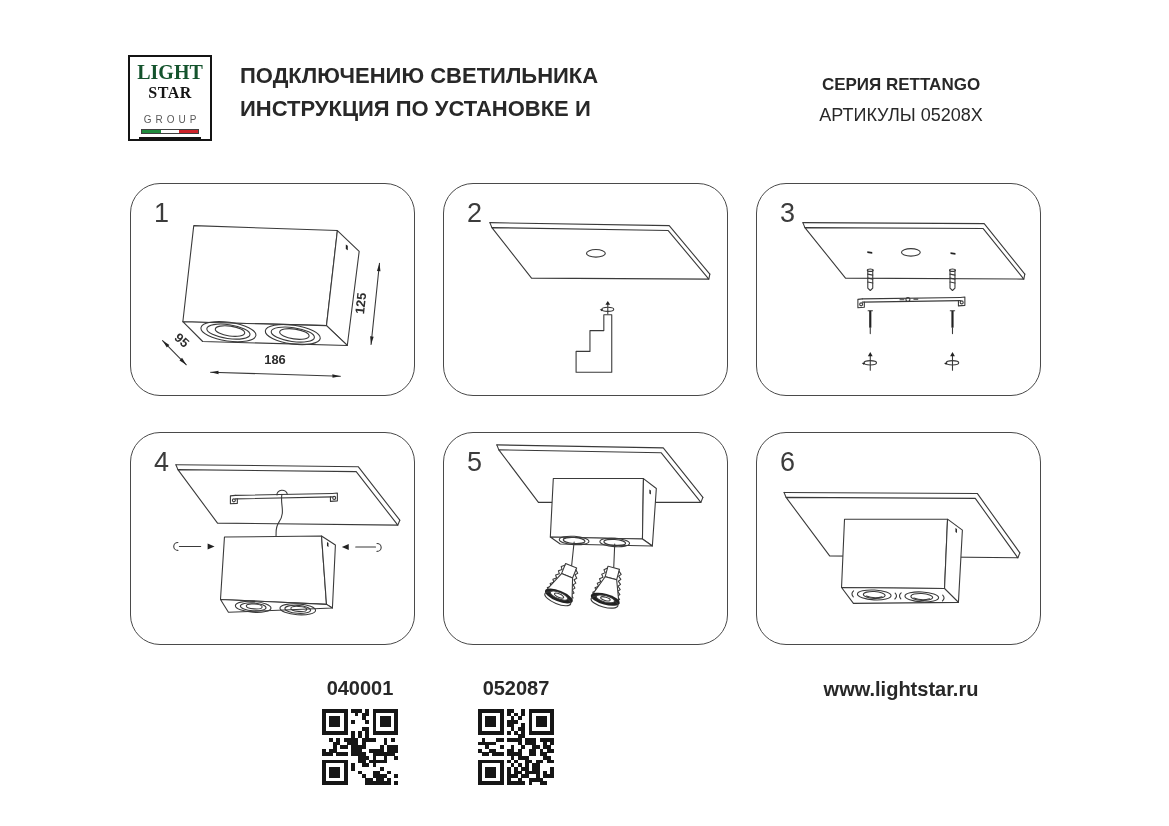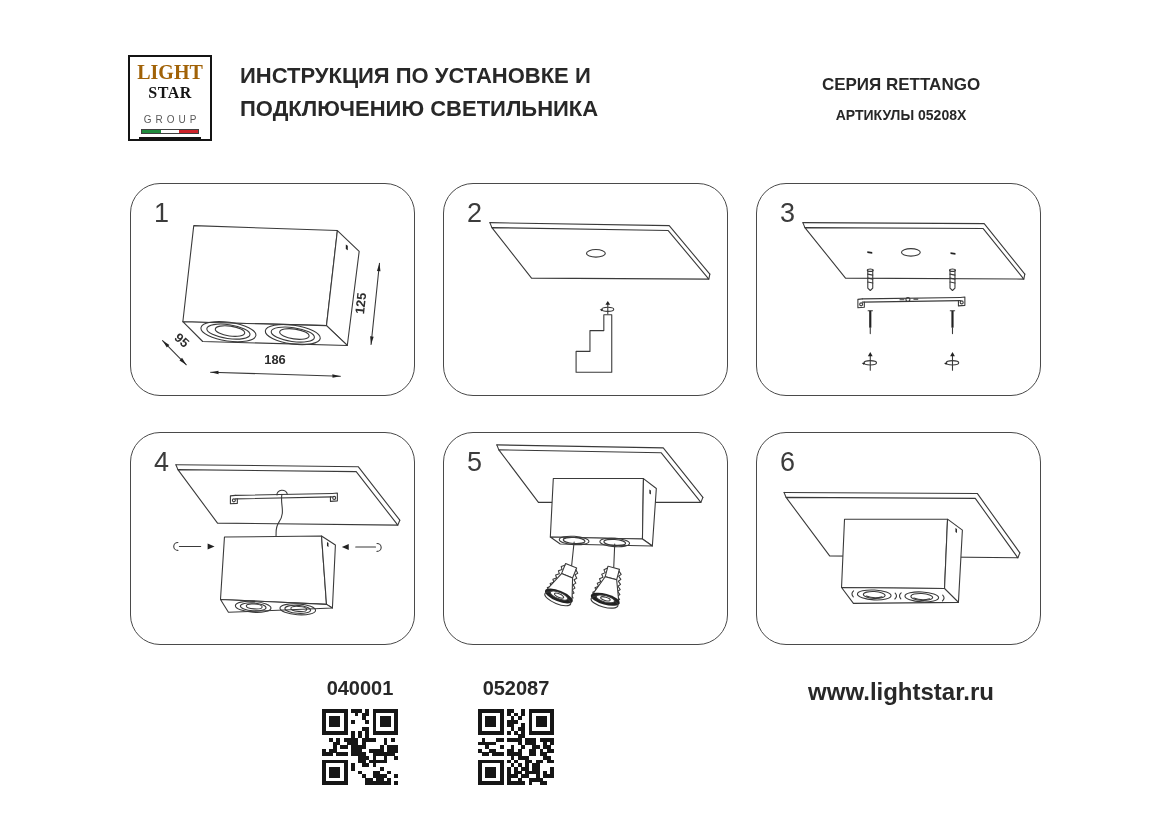--- a/index.html
+++ b/index.html
@@ -1,66 +1,66 @@
 <!DOCTYPE html>
 <html style="--line: #3a3a3a; --text: #2b2b2b; --flag-green: #1e8a3c; --flag-white: #ffffff; --flag-red: #cc2229;"><head>
 <meta charset="utf-8">
 <style>
   html,body{margin:0;padding:0;background:#fff;}
   #page{position:relative;width:1169px;height:826px;background:#fff;overflow:hidden;
         font-family:"Liberation Sans",sans-serif;color:var(--text,#2b2b2b);}
   
   .logo-box{position:absolute;left:128px;top:55px;width:84px;height:86px;border:2px solid #141414;
             box-sizing:border-box;display:flex;flex-direction:column;align-items:center;padding-top:6px;}
-  .logo-l1{font-family:"Liberation Serif",serif;font-weight:bold;font-size:20px;line-height:19px;color:#a16207;}
+  .logo-l1{font-family:"Liberation Serif",serif;font-weight:bold;font-size:20px;line-height:19px;color:#14532d;}
   .logo-l2{font-family:"Liberation Serif",serif;font-weight:bold;font-size:16px;line-height:22px;color:#141414;letter-spacing:.5px;}
   .logo-l3{font-size:10px;letter-spacing:4px;color:#5a5a5a;margin:10px 0 0 4px;}
   .flag{margin-top:4px;width:58px;height:5px;display:flex;border:1px solid #3f3f3f;box-sizing:border-box;}
   .flag div{flex:1;}
   .flag-bar{margin-top:3px;width:62px;height:3px;background:#141414;}
   .title{position:absolute;left:240px;top:59px;font-size:22px;line-height:33px;font-weight:bold;color:#282828;}
   .hdr-right{position:absolute;left:756px;top:76px;width:290px;text-align:center;color:#282828;}
   .series{font-size:17px;font-weight:bold;line-height:18px;}
-  .articles{font-size:14px;font-weight:bold;line-height:24px;margin-top:9px;}
+  .articles{font-size:18px;font-weight:normal;line-height:24px;margin-top:9px;}
   
   .panel{position:absolute;width:285px;height:213px;border:1.5px solid #4a4a4a;border-radius:30px;
          box-sizing:border-box;background:#fff;}
   .step-num{position:absolute;left:23px;top:14px;font-size:27px;color:#3c3c3c;}
   .diag{position:absolute;left:0;top:0;width:100%;height:100%;}
   .s{fill:none;stroke:var(--line,#3a3a3a);stroke-width:1.1;stroke-linejoin:round;stroke-linecap:round;}
   .sw{fill:#fff;stroke:var(--line,#3a3a3a);stroke-width:1.1;stroke-linejoin:round;}
   .f{fill:#222;stroke:none;}
   .dim{font-family:"Liberation Sans",sans-serif;font-weight:bold;font-size:13px;fill:#2d2d2d;}
   
   .qr-block{position:absolute;width:80px;text-align:center;}
   .qr-label{font-size:20px;font-weight:bold;color:#282828;}
   .qr{margin:9px auto 0;width:76px;height:76px;}
   .website{position:absolute;left:756px;top:678px;width:290px;text-align:center;
-           font-size:24px;font-weight:bold;color:#282828;}
+           font-size:20px;font-weight:bold;color:#282828;}
 </style>
 </head>
 <body>
 
 <div id="page">
 
   <div class="logo-box">
     <div class="logo-l1">LIGHT</div>
     <div class="logo-l2">STAR</div>
     <div class="logo-l3">GROUP</div>
     <div class="flag">
       <div style="background:var(--flag-green,#1e8a3c)"></div>
       <div style="background:var(--flag-white,#fff)"></div>
       <div style="background:var(--flag-red,#cc2229)"></div>
     </div>
     <div class="flag-bar"></div>
   </div>
 
   <div class="title">
+    <div>ПОДКЛЮЧЕНИЮ СВЕТИЛЬНИКА</div>
     <div>ИНСТРУКЦИЯ ПО УСТАНОВКЕ И</div>
-    <div>ПОДКЛЮЧЕНИЮ СВЕТИЛЬНИКА</div>
   </div>
 
   <div class="hdr-right">
     <div class="series">СЕРИЯ RETTANGO</div>
     <div class="articles">АРТИКУЛЫ 05208X</div>
   </div>
 
   <div class="panel" style="left:130px;top:183px">
     <div class="step-num">1</div>
     <svg class="diag" viewBox="0 0 285 213">

